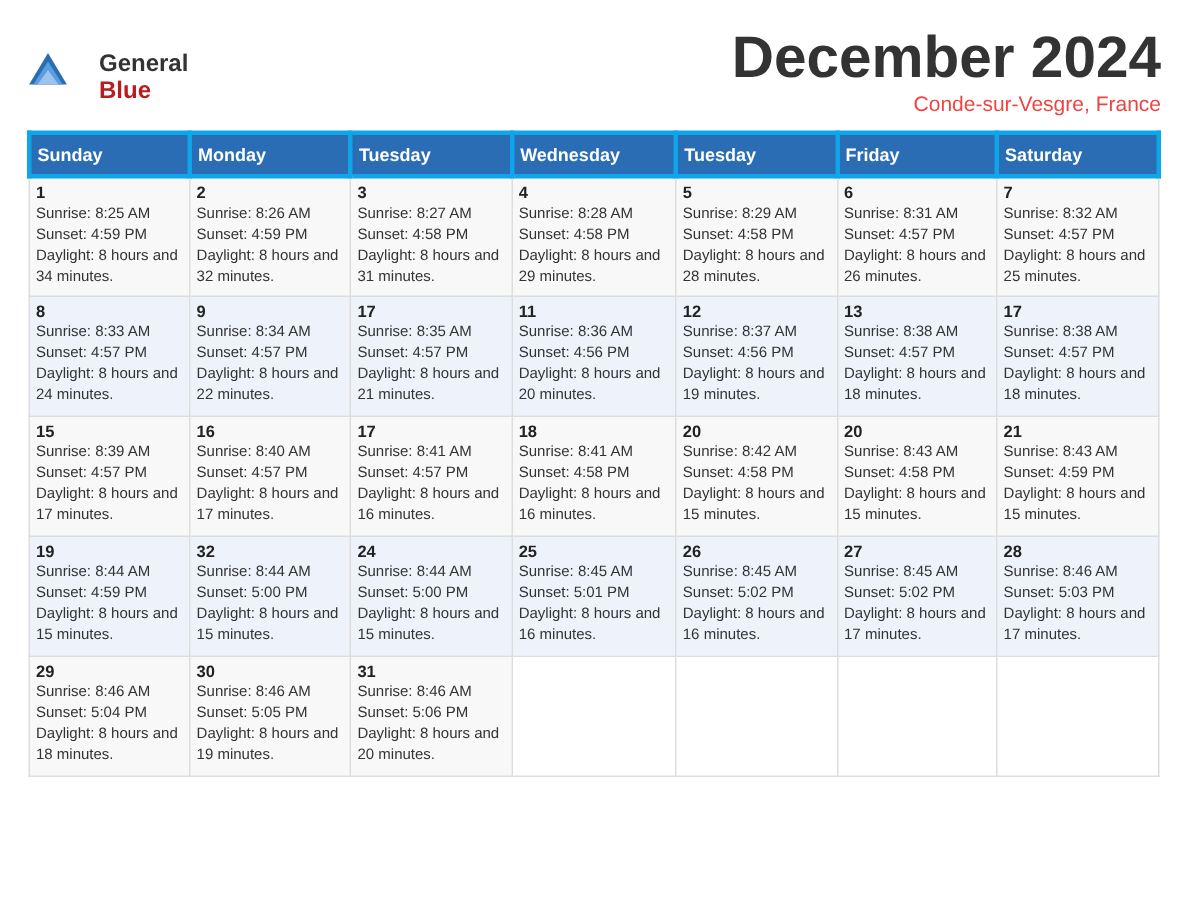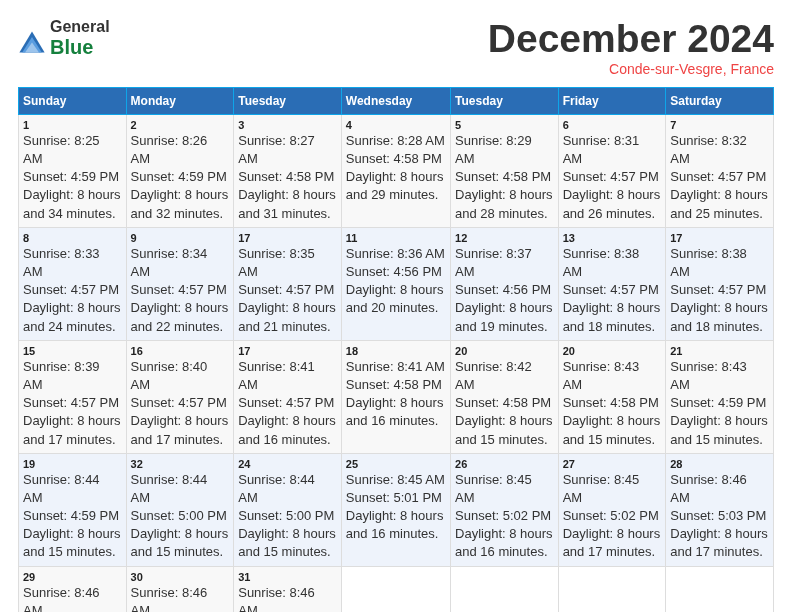--- a/index.html
+++ b/index.html
@@ -17,37 +17,38 @@
       background: #fff;
     }
     .header {
       display: flex;
       align-items: flex-start;
       justify-content: space-between;
       margin-bottom: 10px;
     }
     .logo {
       display: flex;
-      align-items: flex-end;
-      gap: 4px;
+      align-items: flex-start;
+      gap: 20px;
+      margin-top: 16px;
     }
     .logo-text {
       display: flex;
       flex-direction: column;
       line-height: 1.1;
     }
     .logo-general {
       font-size: 16px;
       font-weight: bold;
       color: #333;
     }
     .logo-blue {
-      font-size: 20px;
-      font-weight: bold;
-      color: #15803d;
+      font-size: 16px;
+      font-weight: bold;
+      color: #b91c1c;
     }
     .logo-icon {
       width: 28px;
       height: 28px;
     }
     .title-block {
       text-align: right;
     }
     .month-title {
       font-size: 39px;
@@ -64,21 +65,21 @@
       border-collapse: collapse;
       font-size: 9.5px;
     }
     thead tr th {
       background: #2a6db5;
       color: #fff;
       font-size: 12px;
       font-weight: bold;
       padding: 6px 4px;
       text-align: left;
-      border: 1px solid #0ea5e9;
+      border: 3px solid #0ea5e9;
     }
     tbody tr td {
       vertical-align: top;
       padding: 4px 4px;
       border: 1px solid #ddd;
       width: 113px;
       height: 80px;
     }
     tbody tr:nth-child(odd) td {
       background: #f8f8f8;
@@ -87,21 +88,21 @@
       background: #eef3fb;
     }
     .day-num {
       font-size: 11px;
       font-weight: bold;
       color: #222;
       display: block;
       margin-bottom: 1px;
     }
     .day-info {
-      font-size: 13px;
+      font-size: 10px;
       color: #333;
       line-height: 1.4;
     }
     .empty-cell {
       background: #fff !important;
     }
   </style>
 </head>
 <body>
 

